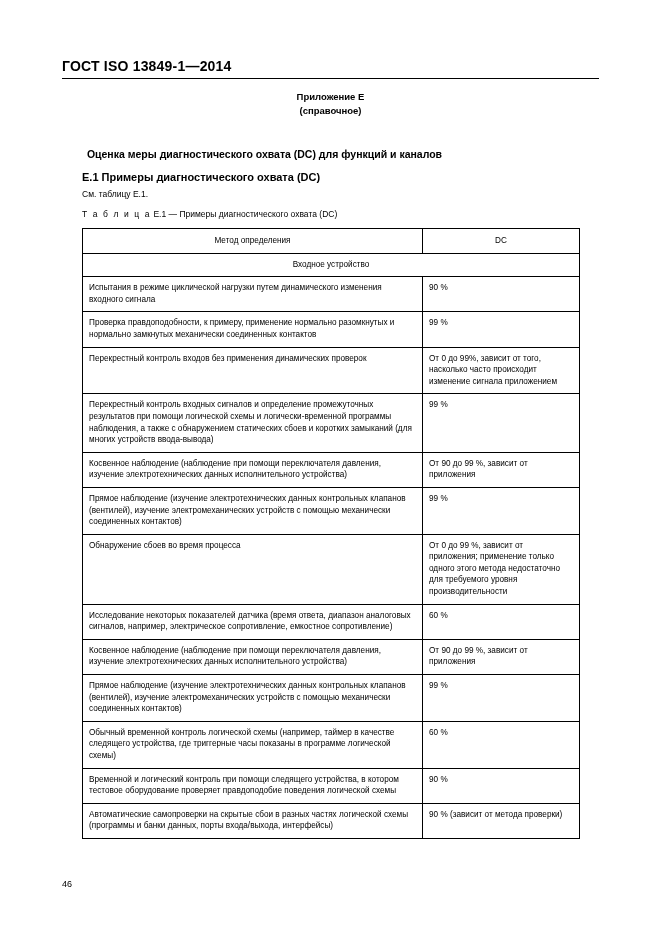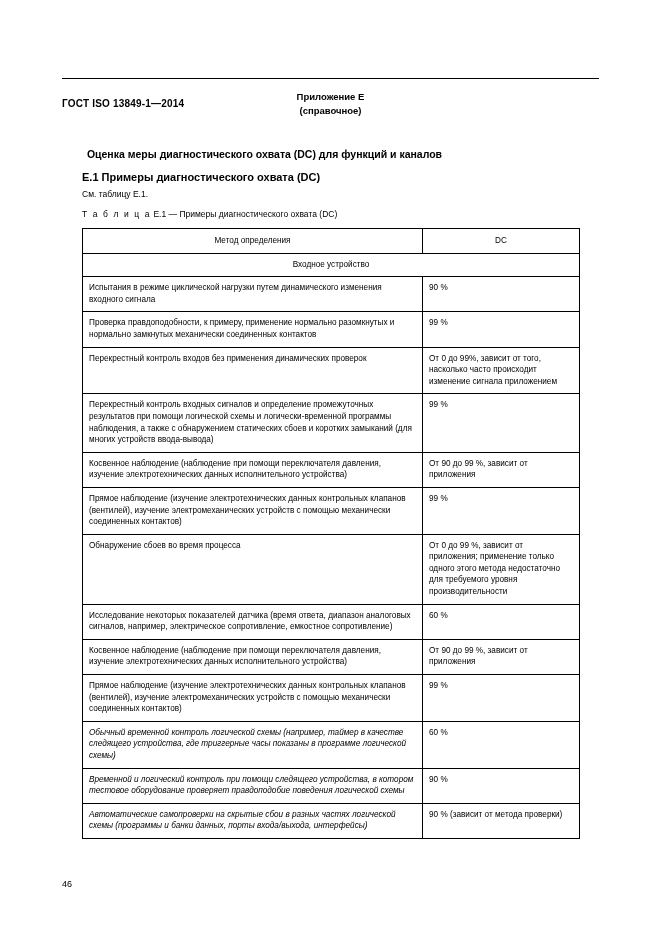--- a/index.html
+++ b/index.html
@@ -20,24 +20,23 @@
     left: 0;
     top: 0;
     width: 661px;
     height: 936px;
     box-sizing: border-box;
   }
   .header {
     position: absolute;
     left: 62px;
     top: 58px;
-    font-size: 10px;
+    font-size: 14px;
     font-weight: bold;
     letter-spacing: 0.2px;
-    margin-top: 40px;
   }
   .header-rule {
     position: absolute;
     left: 62px;
     top: 78px;
     width: 537px;
     height: 1px;
     background: #000000;
   }
   .annex-title {
@@ -105,21 +104,21 @@
     padding-top: 6px;
     padding-bottom: 6px;
   }
   .col-method { width: 340px; }
   .col-dc { width: 157px; }
   .subheader td {
     text-align: center;
     padding-top: 4px;
     padding-bottom: 5px;
   }
-  .italic { font-style: italic; }
+  .italic { }
   .page-num {
     position: absolute;
     left: 62px;
     top: 879px;
     font-size: 9px;
   }
 </style>
 </head>
 <body>
 

